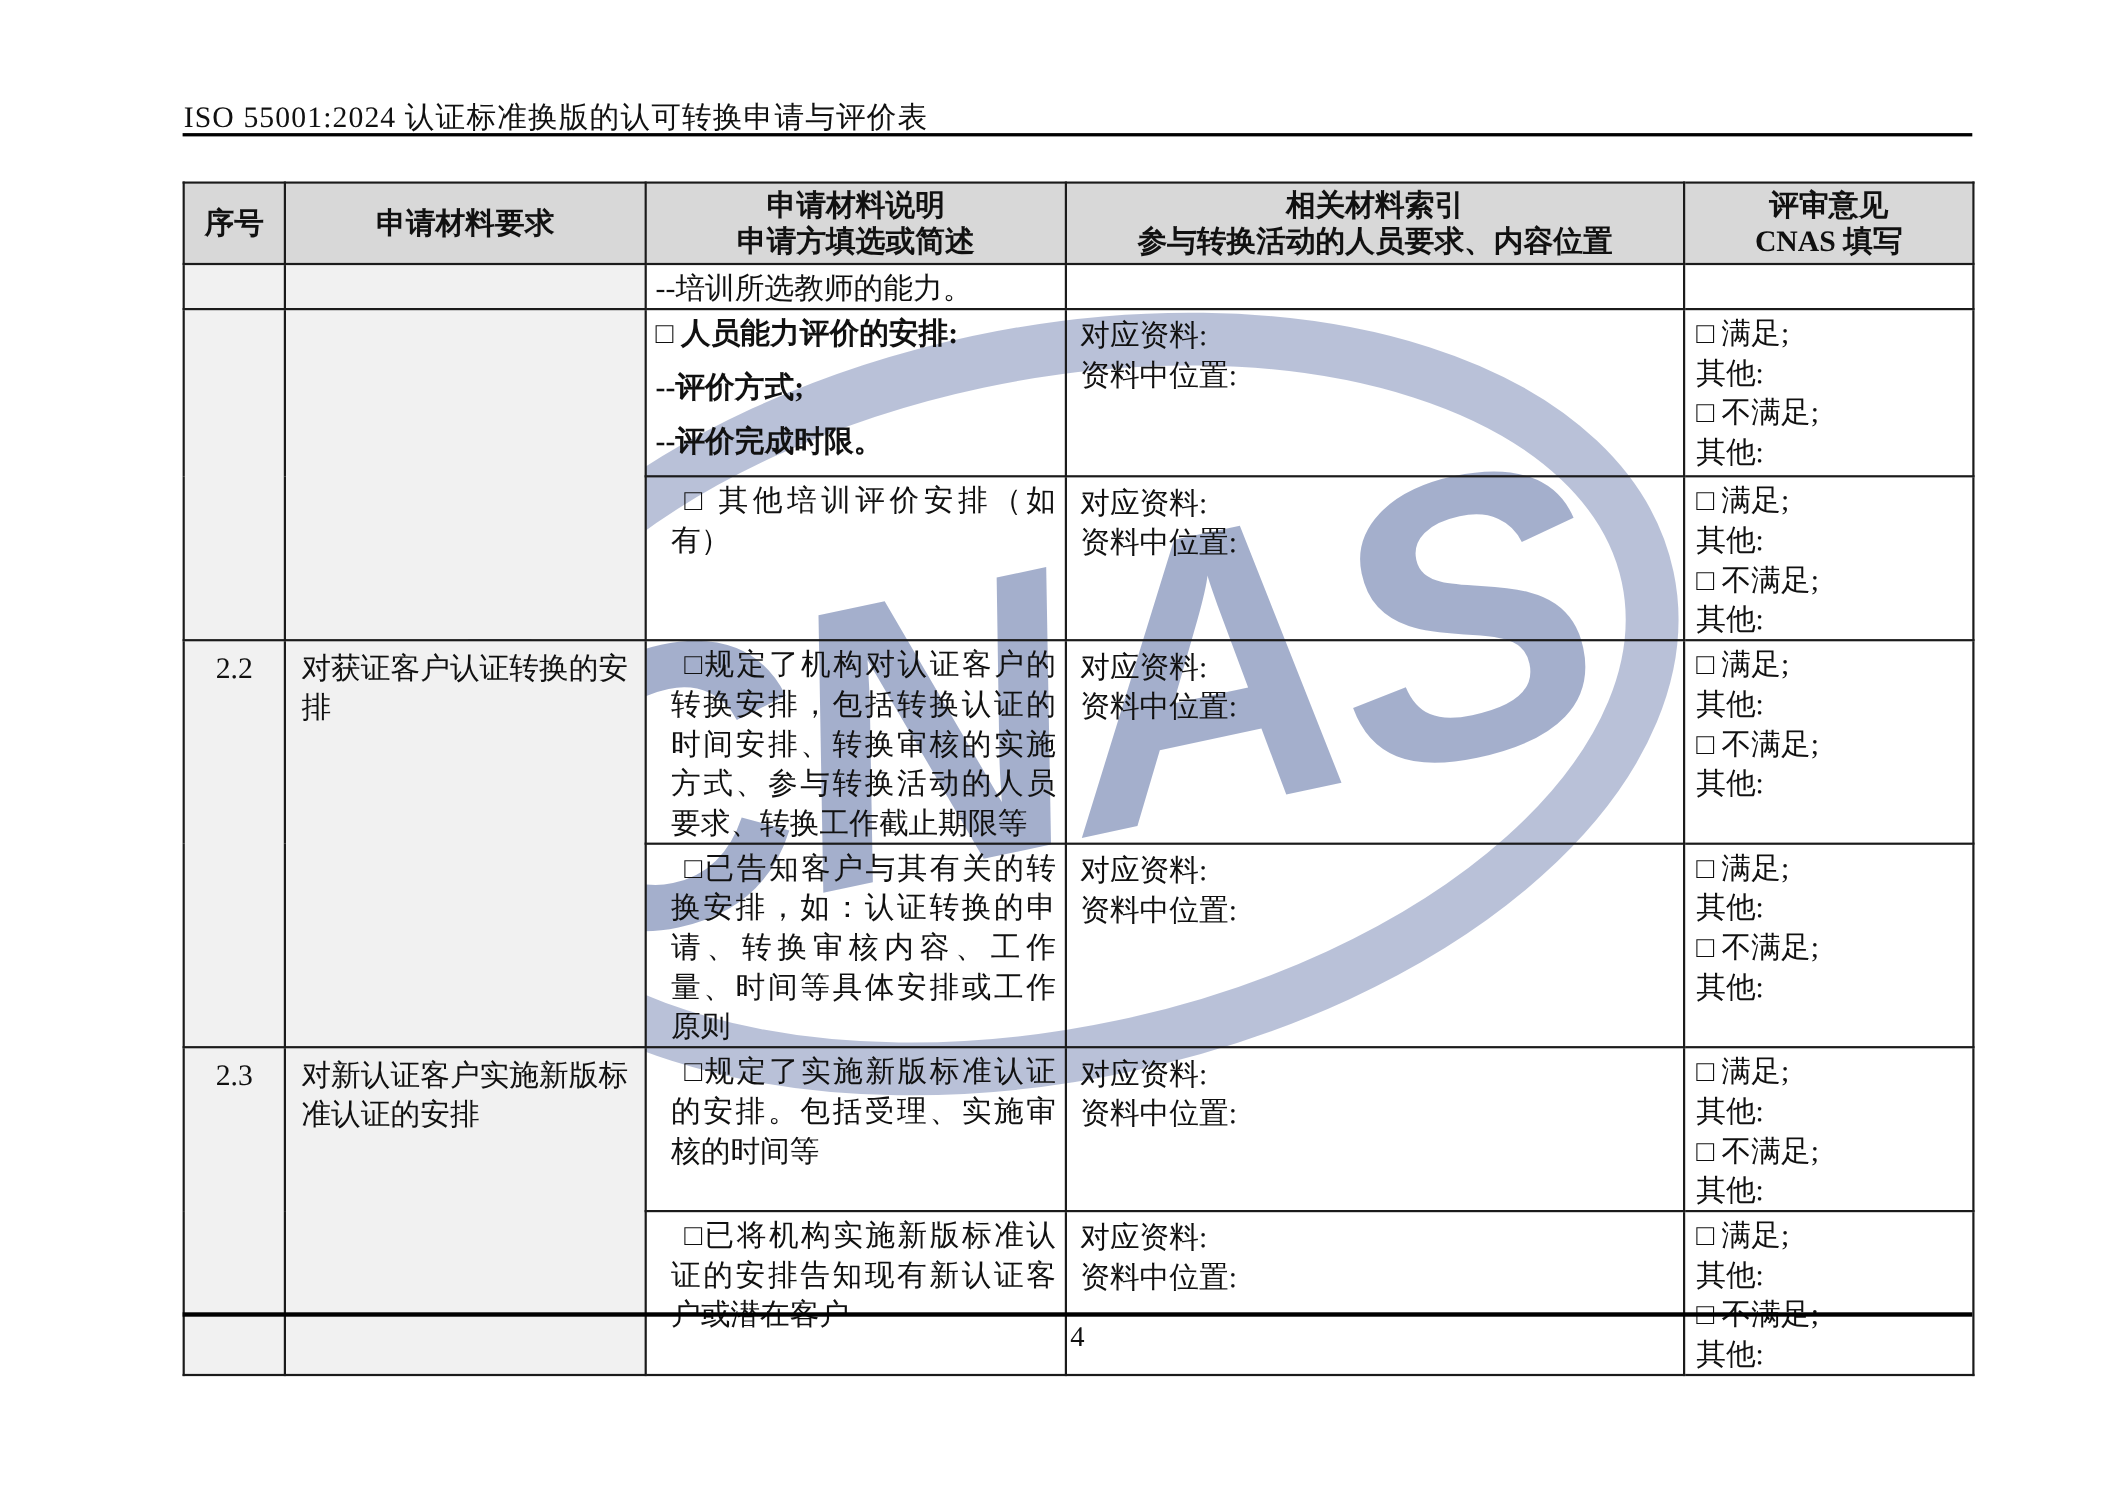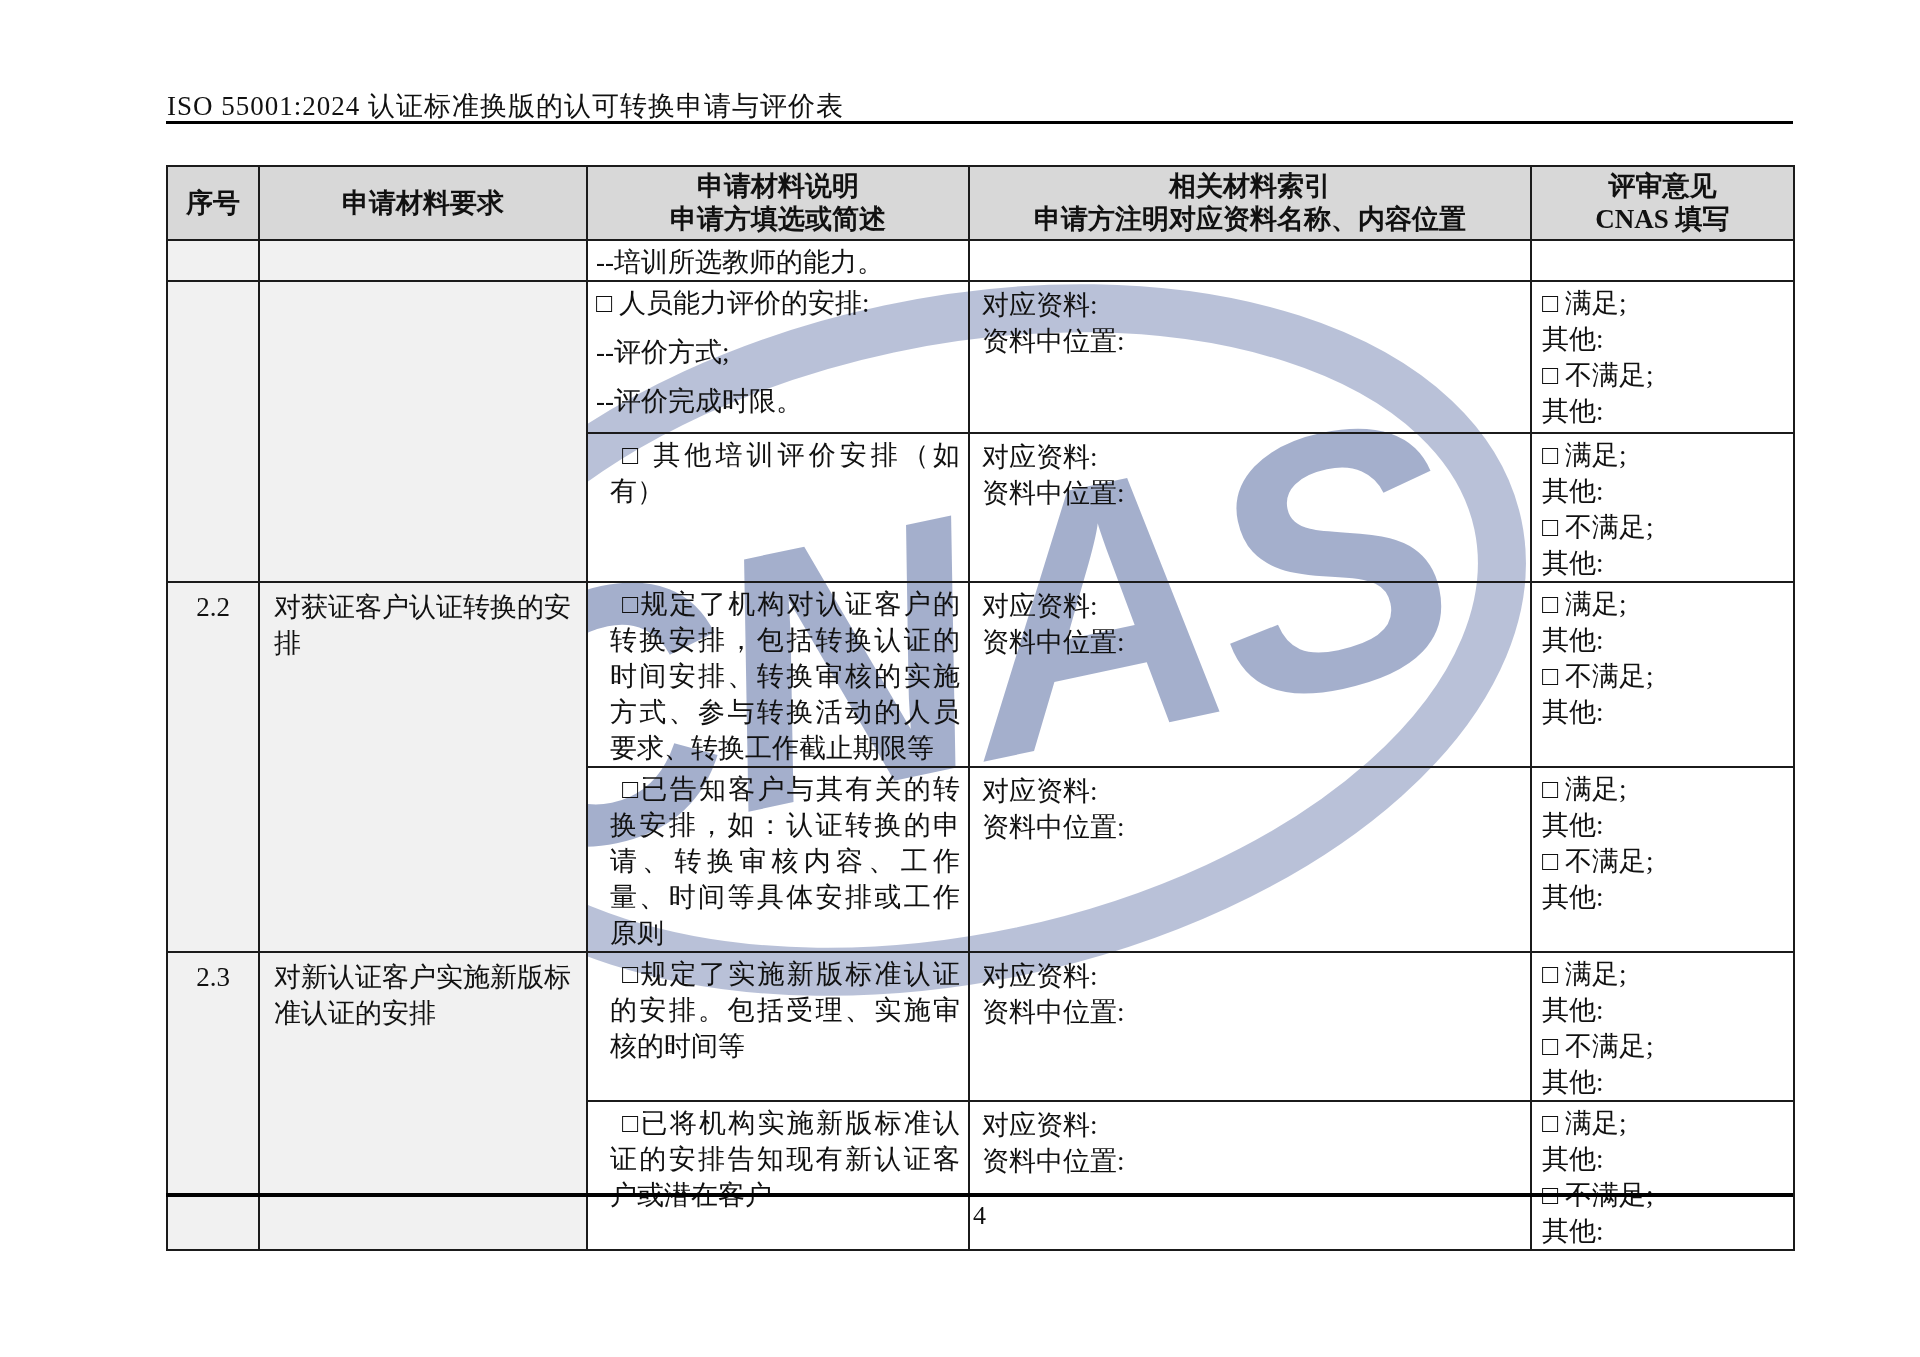--- a/index.html
+++ b/index.html
@@ -45,21 +45,21 @@
     text-align:center;
     font-weight:bold;
     line-height:33px;
     padding:2px 4px;
   }
   td.shaded { background:#f1f1f1; }
   td.seq-cell { text-align:center; padding-top:6px; background:#f1f1f1; }
   td.req-cell { padding:6px 10px 12px 14px; background:#f1f1f1; line-height:40px; }
   td.desc-cell { padding:3px 8px 0 8px; line-height:36px; text-align:justify; word-break:break-all;margin-left:20px; }
   td.desc-cell.para { text-indent:12px;padding-left:22px; }
-  .gap-line { line-height:36px; margin-bottom:13px; white-space:nowrap; }
+  .gap-line { line-height:36px; margin-bottom:13px; white-space:nowrap;font-weight:bold; }
   td.index-cell { padding:5px 8px 0 12px; line-height:39px; }
   td.review-cell { padding:3px 6px 0 10px; line-height:35px; }
   .review-line { white-space:nowrap; }
   .footer-rule {
     position:absolute; left:166px; top:1193px;
     width:1627px; height:4px; background:#000; z-index:2;
   }
   .page-number {
     position:absolute; left:166px; top:1201px; width:1627px;
     text-align:center; font-size:26px; z-index:2;
@@ -96,21 +96,21 @@
           </th>
       <th>
             <div>申请材料要求</div>
           </th>
       <th>
         <div>申请材料说明</div>
         <div>申请方填选或简述</div>
       </th>
       <th>
         <div>相关材料索引</div>
-        <div>申请方注明对应资料名称、内容位置</div>
+        <div>参与转换活动的人员要求、内容位置</div>
       </th>
       <th>
         <div>评审意见</div>
         <div>CNAS 填写</div>
       </th>
     </tr>
 
     <tr style="height:36px">
       <td class="shaded"></td>
       <td class="shaded"></td>

